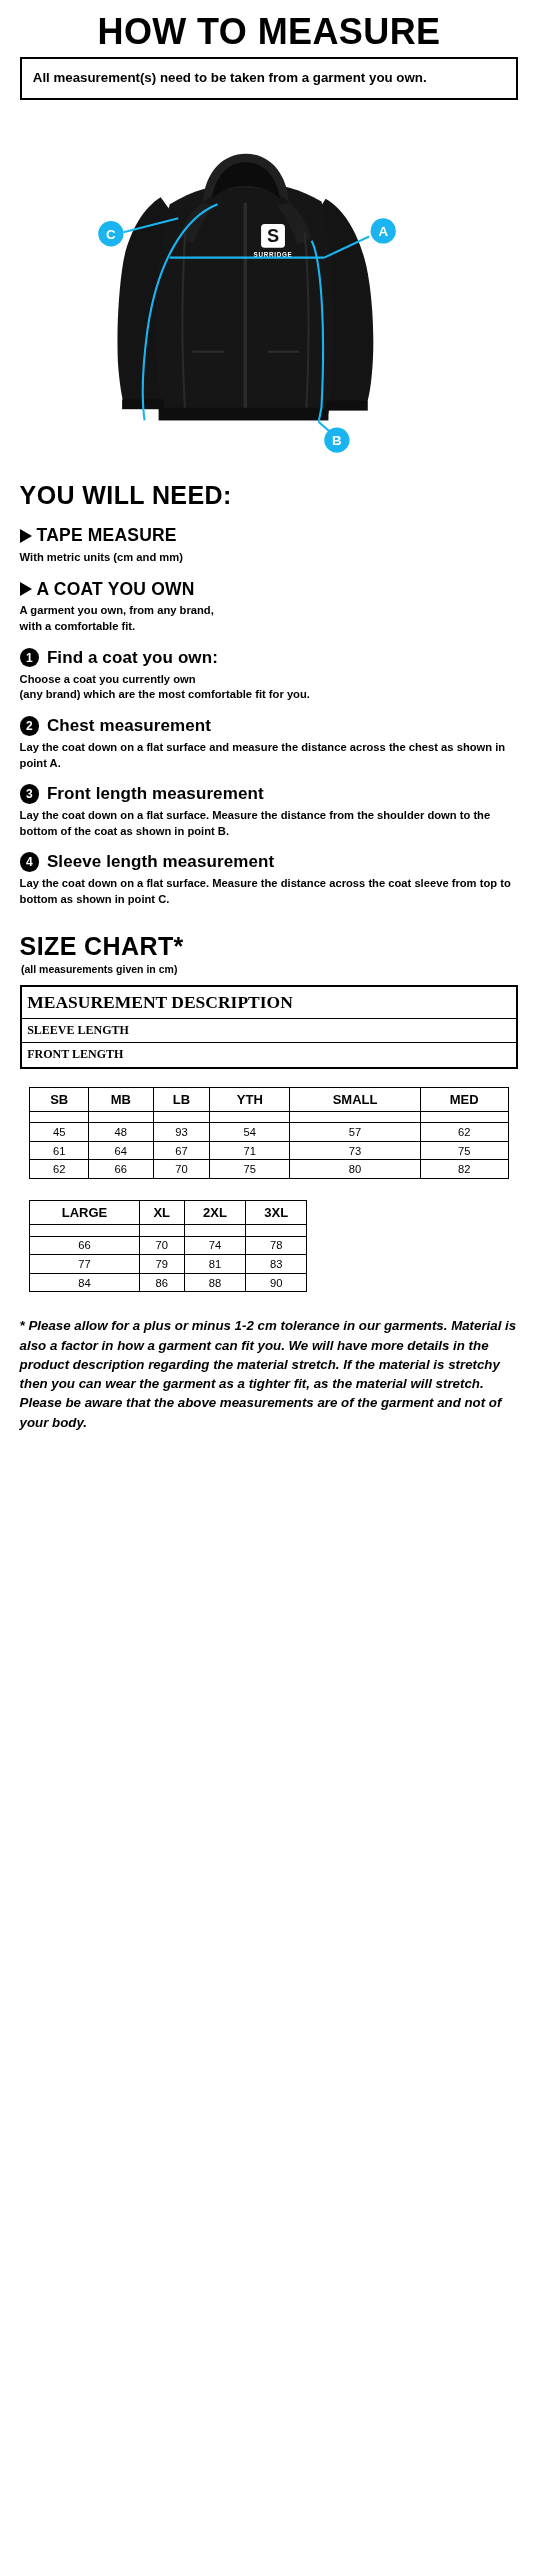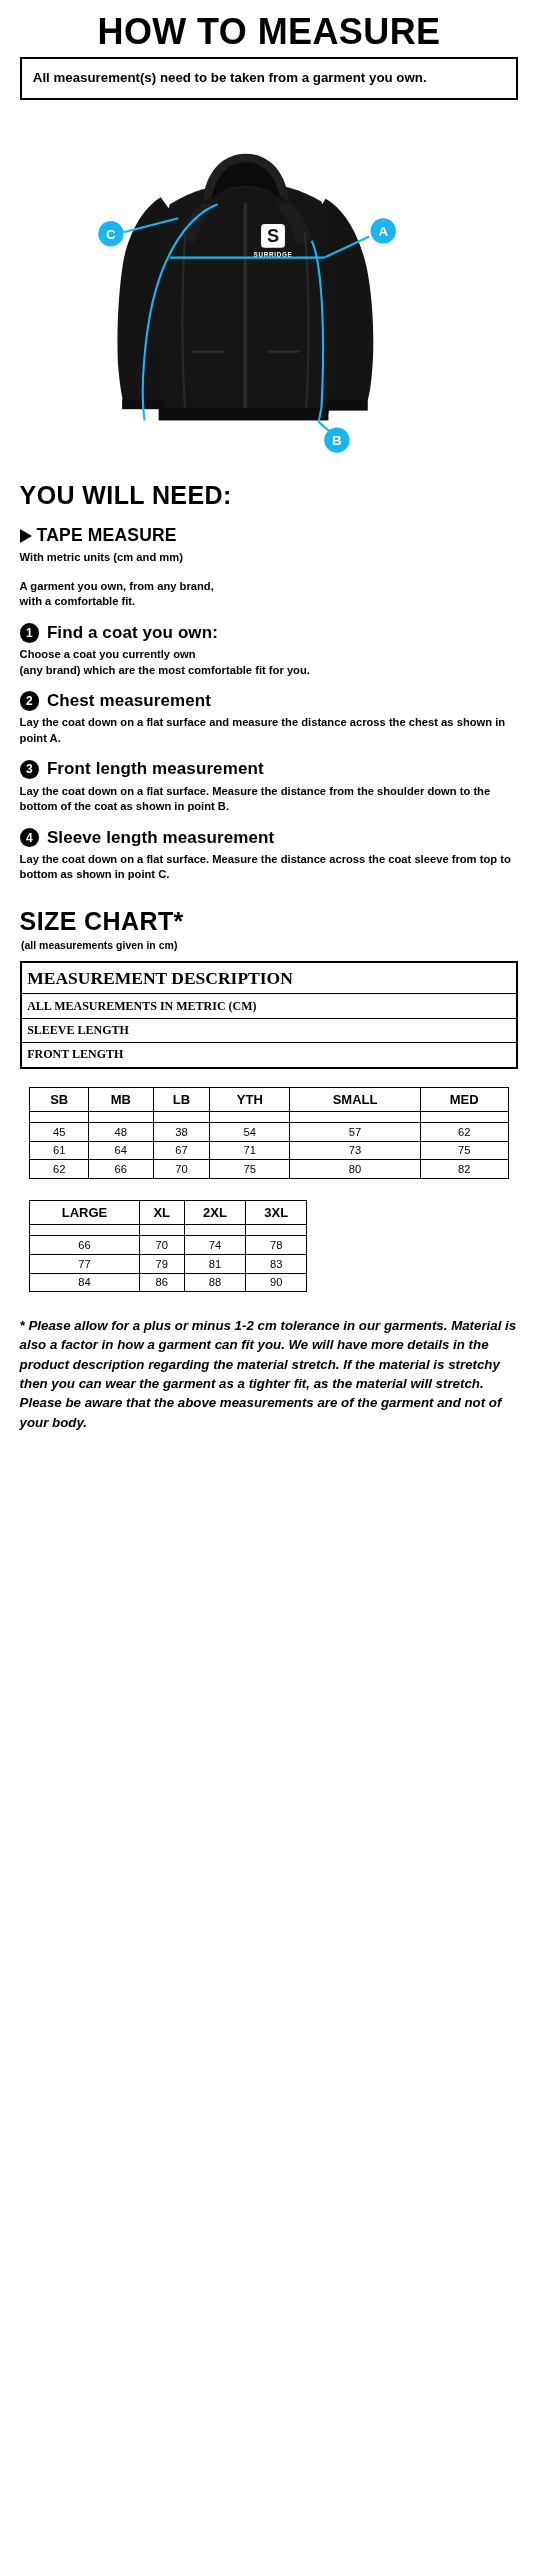--- a/index.html
+++ b/index.html
@@ -263,20 +263,24 @@
 
   <div class="need-item">
     <div class="need-head">
       <span class="tri"></span>
       <span class="need-title">TAPE MEASURE</span>
     </div>
     <div class="need-sub">With metric units (cm and mm)</div>
   </div>
 
   <div class="need-item">
+    <div class="need-head">
+      <span class="tri"></span>
+      <span class="need-title">A COAT YOU OWN</span>
+    </div>
     <div class="need-sub" style="white-space:pre-line">A garment you own, from any brand,
 with a comfortable fit.</div>
   </div>
 
   <div class="step">
     <div class="step-head">
       <span class="num-circle">1</span>
       <span class="step-title">Find a coat you own:</span>
     </div>
     <div class="step-body" style="white-space:pre-line">Choose a coat you currently own
@@ -307,23 +311,20 @@
     <div class="step-body">Lay the coat down on a flat surface. Measure the distance across the coat sleeve from top to bottom as shown in point C.</div>
   </div>
 
   <div class="sec-heading size-chart">SIZE CHART*</div>
   <div class="chart-sub">(all measurements given in cm)</div>
 
   <table class="desc">
     <tbody>
       <tr>
           <td class="big">MEASUREMENT DESCRIPTION</td>
-        </tr>
-      <tr>
-          <td>ALL MEASUREMENTS IN METRIC (CM)</td>
         </tr>
       <tr>
           <td>SLEEVE LENGTH</td>
         </tr>
       <tr>
           <td>FRONT LENGTH</td>
         </tr>
     </tbody>
   </table>
 
@@ -344,21 +345,21 @@
           <td></td>
             <td></td>
             <td></td>
           <td></td>
             <td></td>
             <td></td>
         </tr>
         <tr>
           <td>45</td>
           <td>48</td>
-          <td>38</td>
+          <td>93</td>
           <td>54</td>
           <td>57</td>
           <td>62</td>
         </tr>
         <tr>
           <td>61</td>
           <td>64</td>
           <td>67</td>
           <td>71</td>
           <td>73</td>

